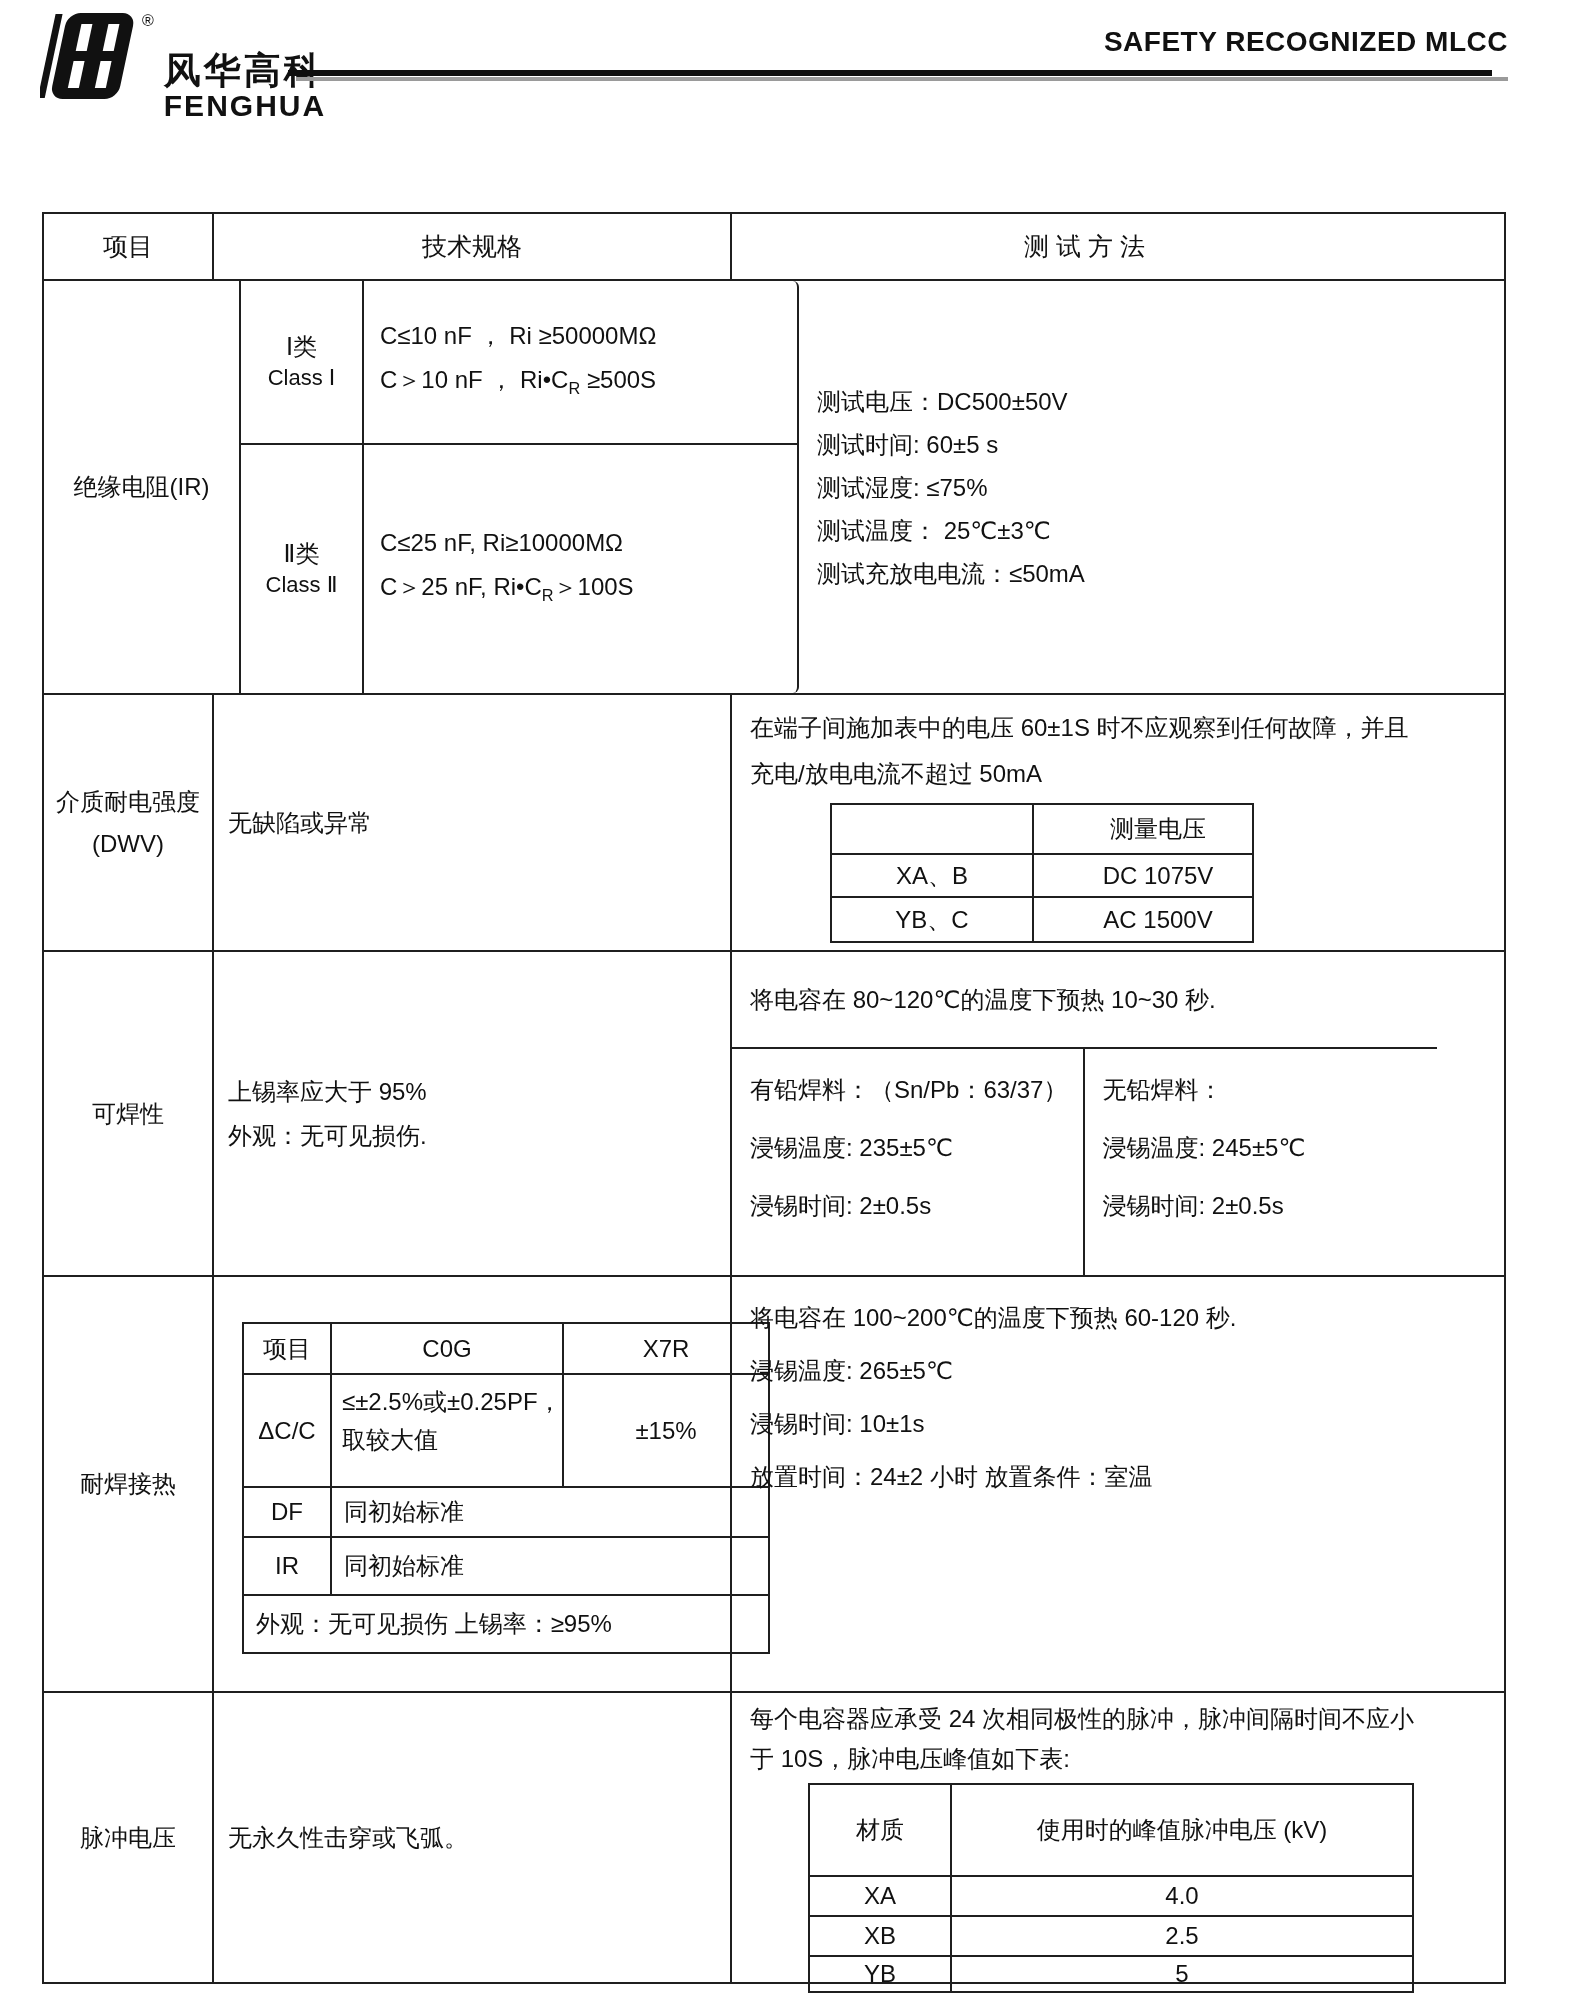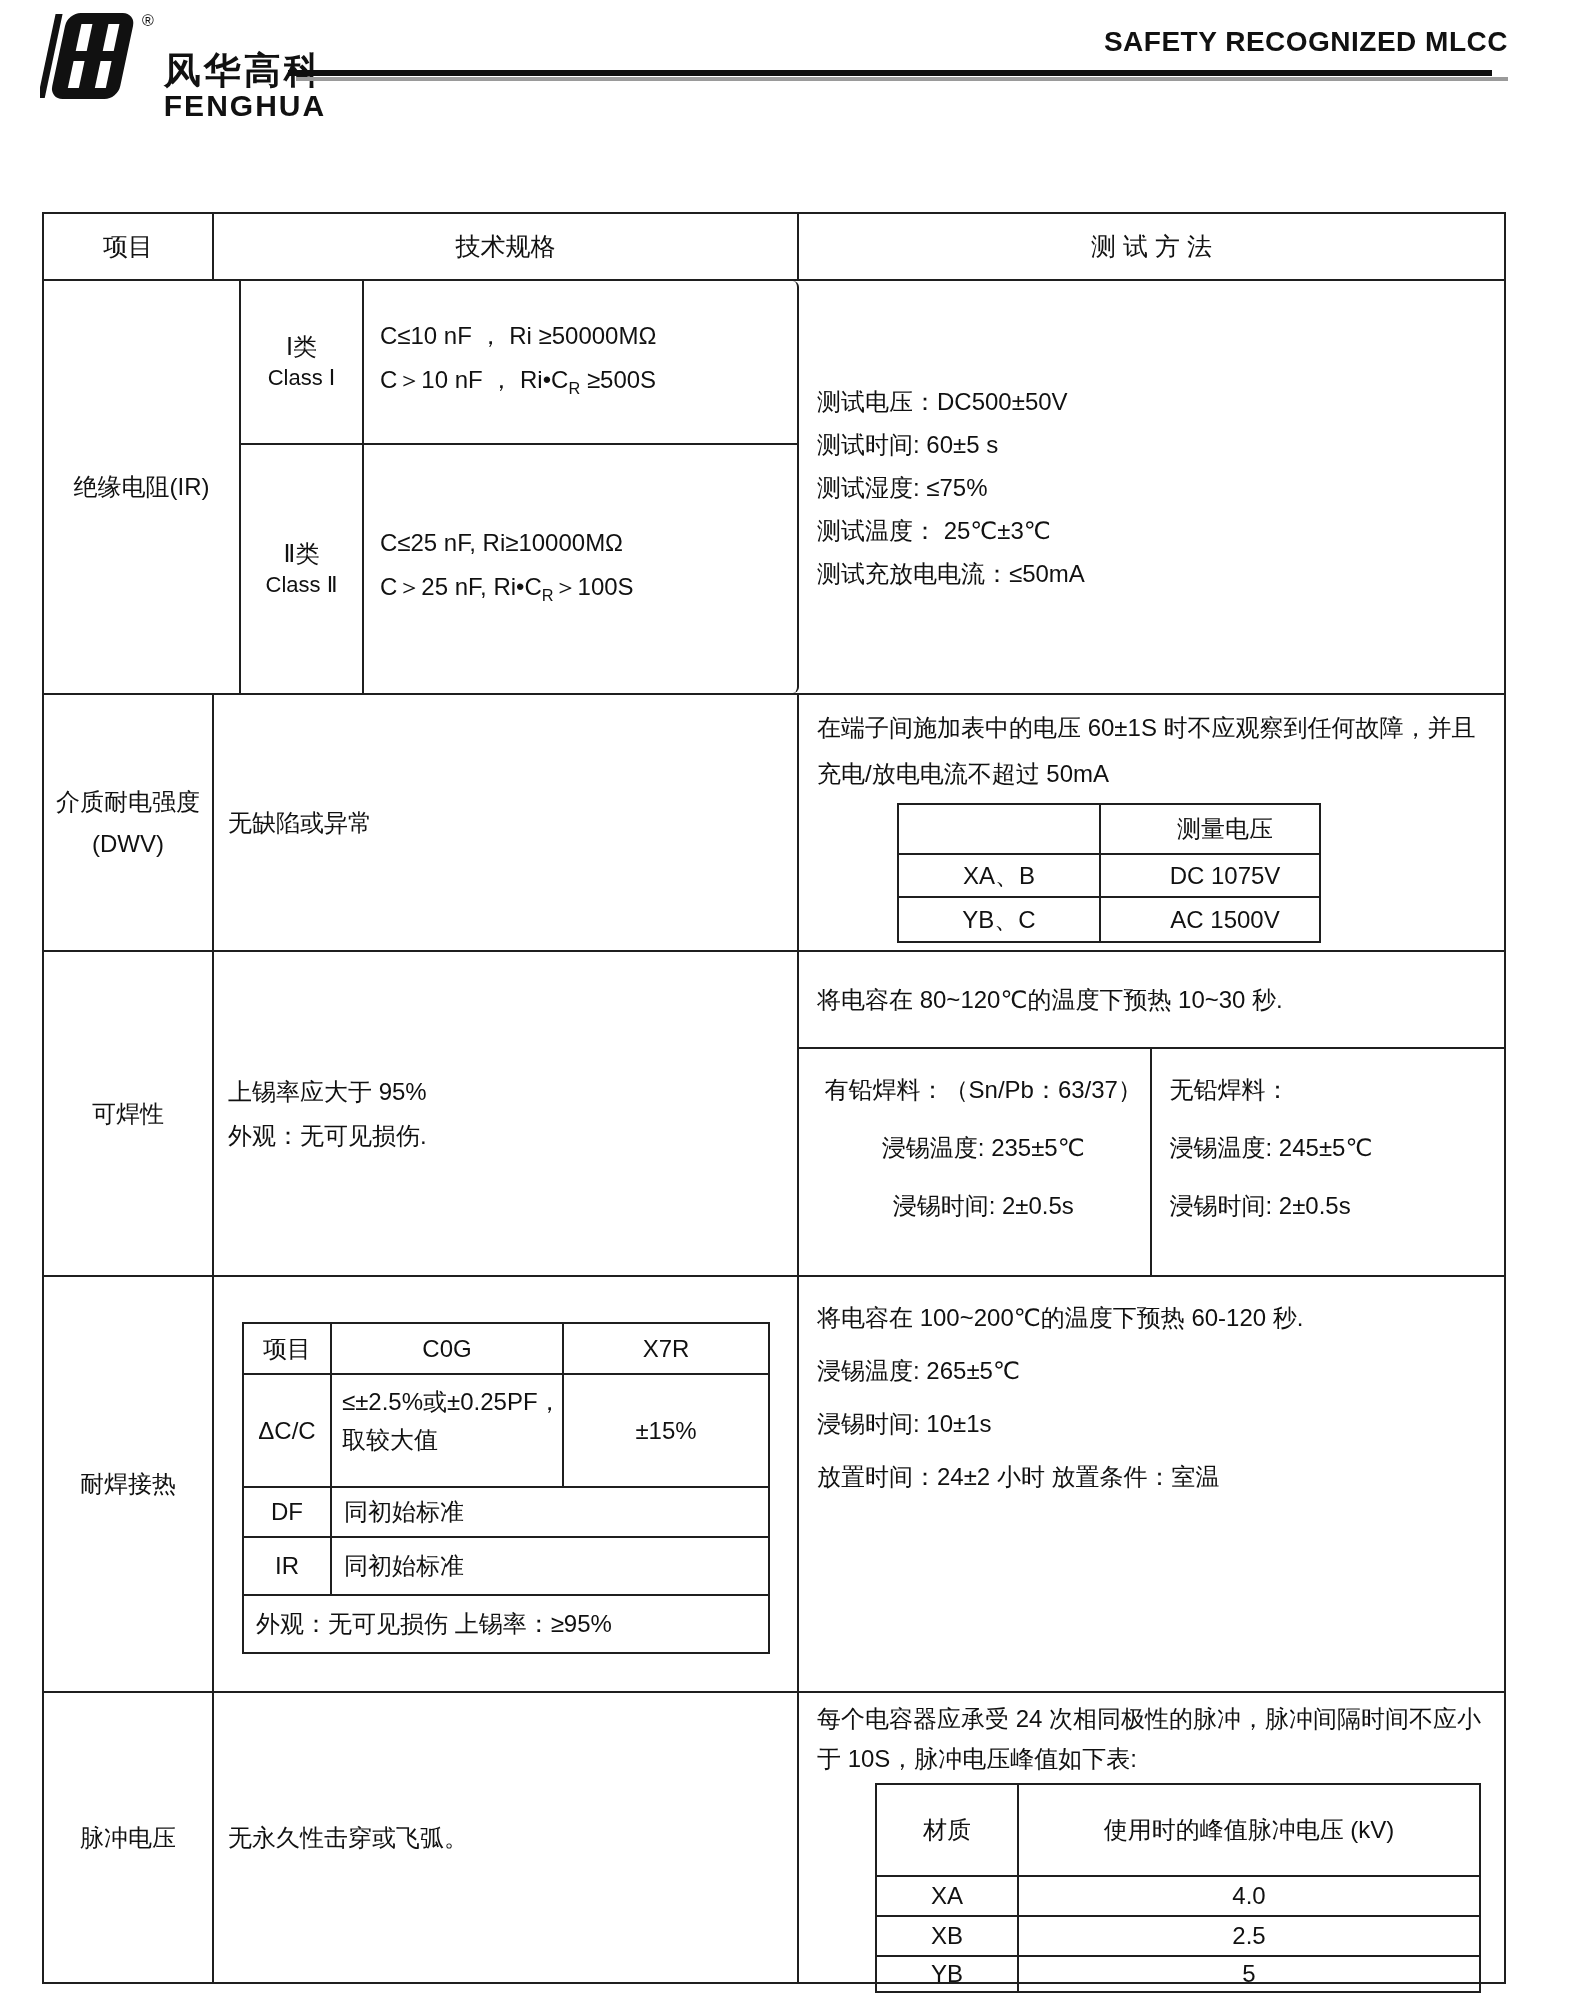--- a/index.html
+++ b/index.html
@@ -23,21 +23,21 @@
   .spec-table {
     position:absolute; left:42px; top:212px; width:1464px; height:1772px;
     border:2px solid #1f1f1f; box-sizing:border-box; display:flex; flex-direction:column;
     font-size:24px;
   }
   .trow { display:flex; border-bottom:2px solid #1f1f1f; box-sizing:border-box; flex:none; }
   .trow.last { border-bottom:none; }
   .cell { border-right:2px solid #1f1f1f; box-sizing:border-box; position:relative; }
   .cell.last { border-right:none; }
   .c-item   { width:170px; }
-  .c-spec   { width:585px; }
+  .c-spec   { width:518px; }
   .c-method { width:705px; }
   .center-cell { display:flex; flex-direction:column; align-items:center; justify-content:center; text-align:center; }
 
   
   .r-head { height:67px; font-size:25px; }
   .r-head .cell { display:flex; align-items:center; justify-content:center; }
 
   
   .r-ir { height:414px; }
   .ir-item { width:197px; }
@@ -67,21 +67,21 @@
   .dwv-c1 { width:202px; border-right:2px solid #1f1f1f; box-sizing:border-box; display:flex; align-items:center; justify-content:center; }
   .dwv-c2 { flex:1; display:flex; align-items:center; justify-content:center;padding-left:30px; }
 
   
   .r-solder { height:325px; }
   .solder-spec { display:flex; flex-direction:column; justify-content:center; padding-left:14px; line-height:44px; }
   .solder-method { display:flex; flex-direction:column; }
   .preheat-box { height:97px; border-bottom:2px solid #1f1f1f; box-sizing:border-box; display:flex; align-items:center; padding-left:18px; }
   .solder-split { flex:1; display:flex; }
   .solder-col { width:50%; box-sizing:border-box; padding:12px 0 0 18px; line-height:58px; }
-  .solder-col.leaded { border-right:2px solid #1f1f1f;text-align:center; }
+  .solder-col.leaded { border-right:2px solid #1f1f1f; }
 
   
   .r-heat { height:416px; }
   .heat-spec { padding:45px 0 0 28px; box-sizing:border-box; }
   .heat-table { width:528px; border:2px solid #1f1f1f; box-sizing:border-box; display:flex; flex-direction:column; font-size:24px; }
   .ht-tr { display:flex; border-bottom:2px solid #1f1f1f; box-sizing:border-box; }
   .ht-tr.last { border-bottom:none; }
   .ht-c1 { width:88px; border-right:2px solid #1f1f1f; box-sizing:border-box; display:flex; align-items:center; justify-content:center; }
   .ht-c2 { width:232px; border-right:2px solid #1f1f1f; box-sizing:border-box; }
   .ht-c3 { flex:1; display:flex; align-items:center; justify-content:center; }

